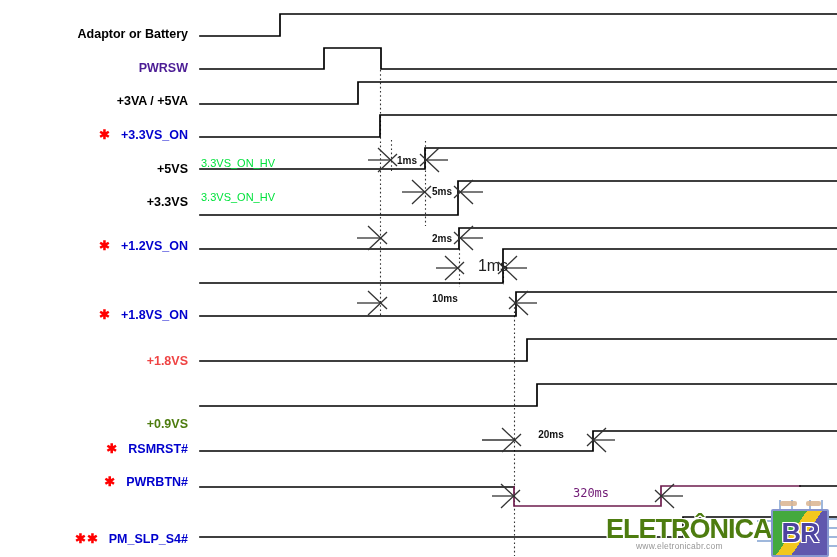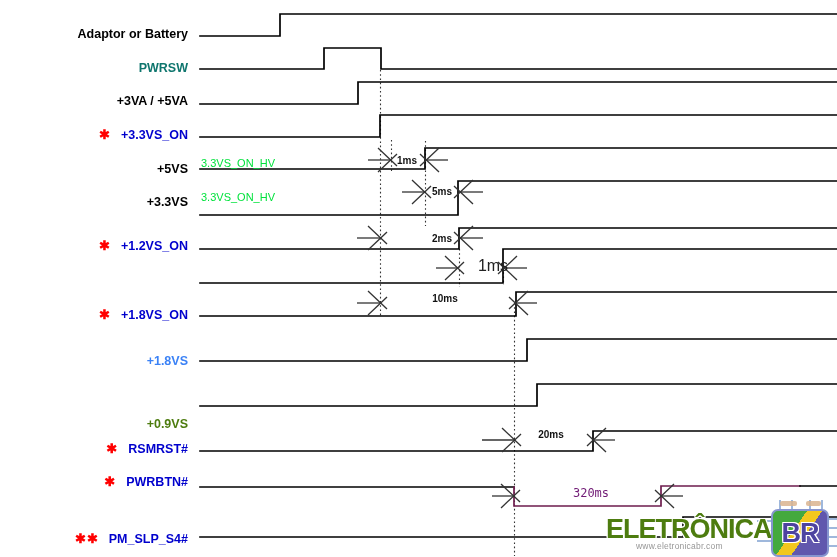--- a/index.html
+++ b/index.html
@@ -37,21 +37,21 @@
     text-shadow:-1px -1px 0 #fff,1px -1px 0 #fff,-1px 1px 0 #fff,1px 1px 0 #fff,
                  0 -1px 0 #fff,0 1px 0 #fff,-1px 0 0 #fff,1px 0 0 #fff;
     z-index:4;
   }
   #wm-url{
     position:absolute;left:636px;top:541px;font-size:8.5px;color:#979797;
     text-shadow:0 0 2px #fff;z-index:5;letter-spacing:0.2px;
   }
   #wm-chip{
     position:absolute;left:771px;top:509px;width:58px;height:48px;
-    border:2px solid #8795cf;border-radius:7px;box-sizing:border-box;
+    border:2px solid #8795cf;border-radius:2px;box-sizing:border-box;
     background:linear-gradient(125deg,#44a93e 0%,#44a93e 40%,#f2c71d 40%,#f2c71d 58%,#6157ad 58%,#6157ad 100%);
     display:flex;align-items:center;justify-content:center;z-index:4;
   }
   #wm-chip span{
     font-size:27px;font-weight:bold;color:#4d43a0;letter-spacing:-1px;
     text-shadow:-1px -1px 0 #fff,1px -1px 0 #fff,-1px 1px 0 #fff,1px 1px 0 #fff;
   }
   .chip-deco{position:absolute;background:#d9b48f;opacity:.85;border-radius:2px;z-index:3;}
   .chip-pin{position:absolute;background:#9fb8dc;z-index:2;}
 </style>
@@ -150,21 +150,21 @@
       <g>
         <line stroke="#333" stroke-width="1.3" x1="683" y1="496" x2="661" y2="496"></line>
         <line stroke="#333" stroke-width="1.3" x1="674" y1="484" x2="655" y2="502"></line>
         <line stroke="#333" stroke-width="1.3" x1="674" y1="508" x2="655" y2="490"></line>
       </g>
     </svg>
   <div id="labels">
       <div class="sig-label" style="top: 26px; color: rgb(0, 0, 0);">
         <span>Adaptor or Battery</span>
       </div>
-      <div class="sig-label" style="top: 60px; color: #0f766e;">
+      <div class="sig-label" style="top: 60px; color: #4c1d95;">
         <span>PWRSW</span>
       </div>
       <div class="sig-label" style="top: 93px; color: rgb(0, 0, 0);">
         <span>+3VA / +5VA</span>
       </div>
       <div class="sig-label" style="top: 127px; color: rgb(0, 0, 205);">
         <span class="stars">✱</span>
         <span>+3.3VS_ON</span>
       </div>
       <div class="sig-label" style="top: 161px; color: rgb(0, 0, 0);">
@@ -174,21 +174,21 @@
         <span>+3.3VS</span>
       </div>
       <div class="sig-label" style="top: 238px; color: rgb(0, 0, 205);">
         <span class="stars">✱</span>
         <span>+1.2VS_ON</span>
       </div>
       <div class="sig-label" style="top: 307px; color: rgb(0, 0, 205);">
         <span class="stars">✱</span>
         <span>+1.8VS_ON</span>
       </div>
-      <div class="sig-label" style="top: 353px; color: #3b82f6;">
+      <div class="sig-label" style="top: 353px; color: #ef4444;">
         <span>+1.8VS</span>
       </div>
       <div class="sig-label" style="top: 416px; color: #4d7c0f; text-align: center;">
         <span>+0.9VS</span>
       </div>
       <div class="sig-label" style="top: 441px; color: rgb(0, 0, 205);">
         <span class="stars">✱</span>
         <span>RSMRST#</span>
       </div>
       <div class="sig-label" style="top: 474px; color: rgb(0, 0, 205);">

